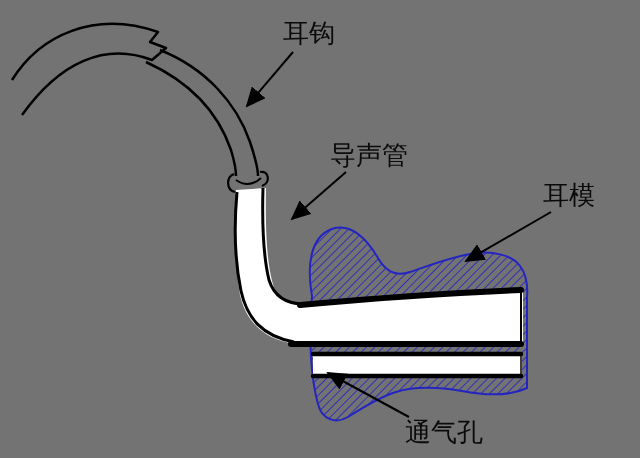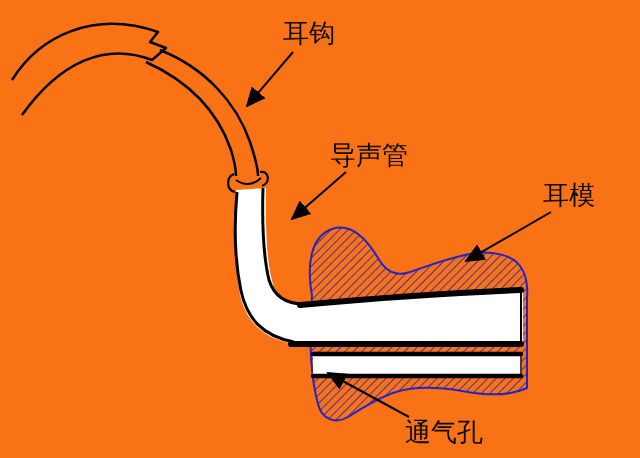--- a/index.html
+++ b/index.html
@@ -5,21 +5,21 @@
   html, body {
     margin: 0;
     padding: 0;
     background: #ffffff;
     font-family: "Liberation Sans", sans-serif;
   }
   .stage {
     position: relative;
     width: 640px;
     height: 458px;
-    background: #f97316;
+    background: #737373;
     overflow: hidden;
   }
   svg { display: block; }
   text.diagram-label {
     font-family: "Liberation Sans", "DejaVu Sans", sans-serif;
     font-size: 26px;
     font-weight: 500;
     fill: #0a0a0a;
   }
 </style>

